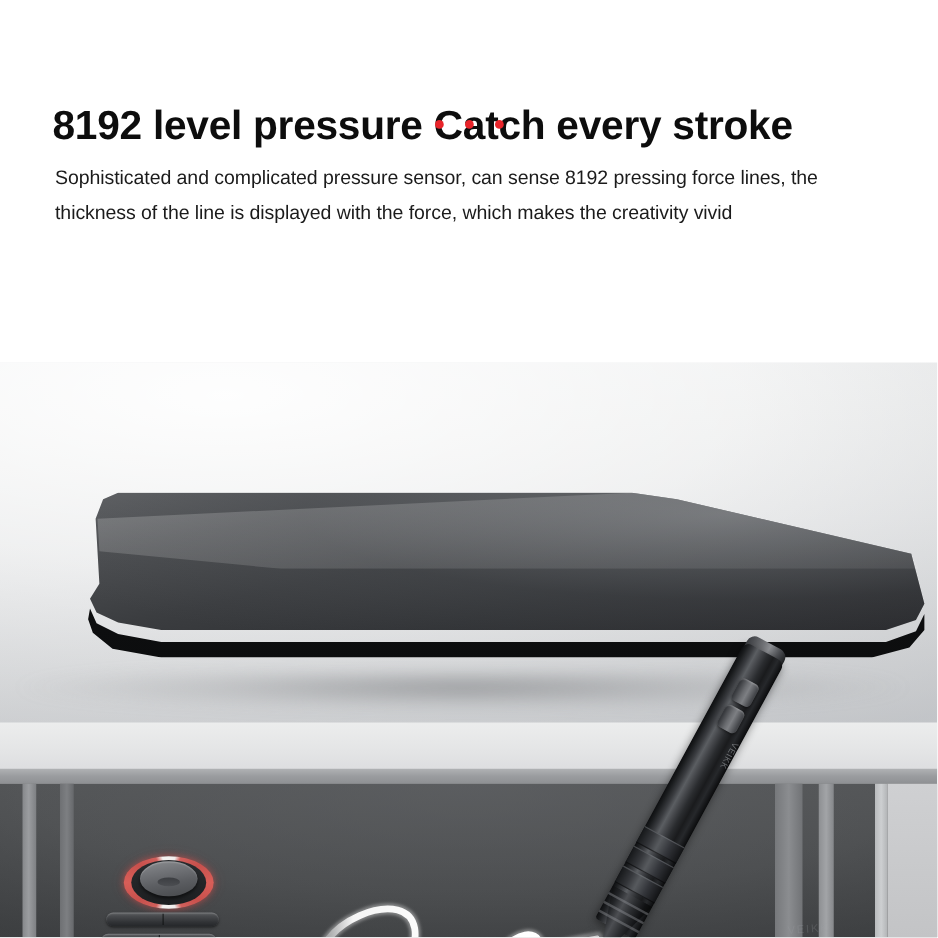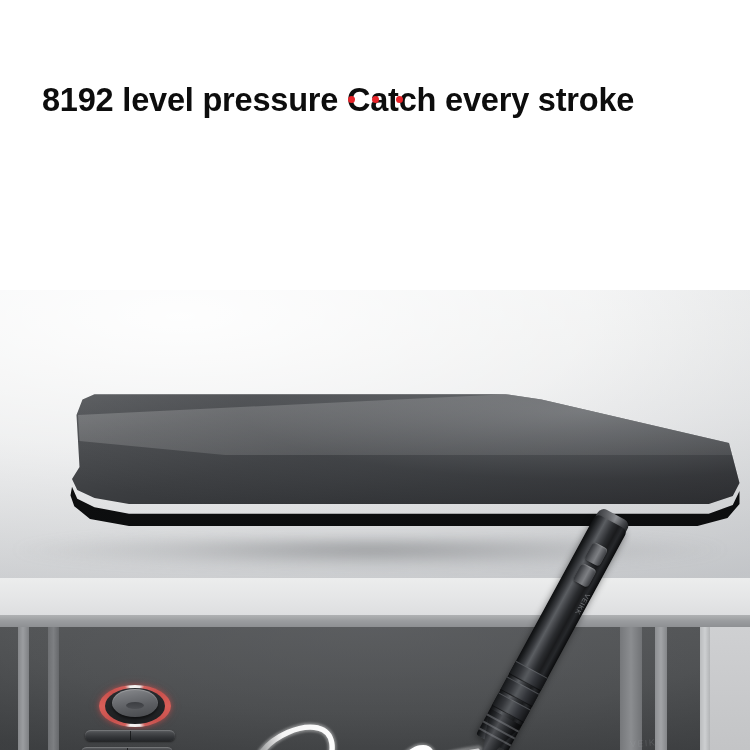--- a/index.html
+++ b/index.html
@@ -172,20 +172,21 @@
   <div id="header">
 
     <div id="title">8192 level pressure Catch every stroke</div>
 
     <div id="dots">
       <span class="dot"></span>
       <span class="dot"></span>
       <span class="dot"></span>
     </div>
 
+    <div id="paragraph">Sophisticated and complicated pressure sensor, can sense 8192 pressing force lines, the thickness of the line is displayed with the force, which makes the creativity vivid</div>
   </div>
 
   <div id="photo">
 
     <div id="backdrop"></div>
 
     <div id="deskTop"></div>
     <div id="deskEdge"></div>
     <div id="underDesk"></div>
     <div id="underShade"></div>

